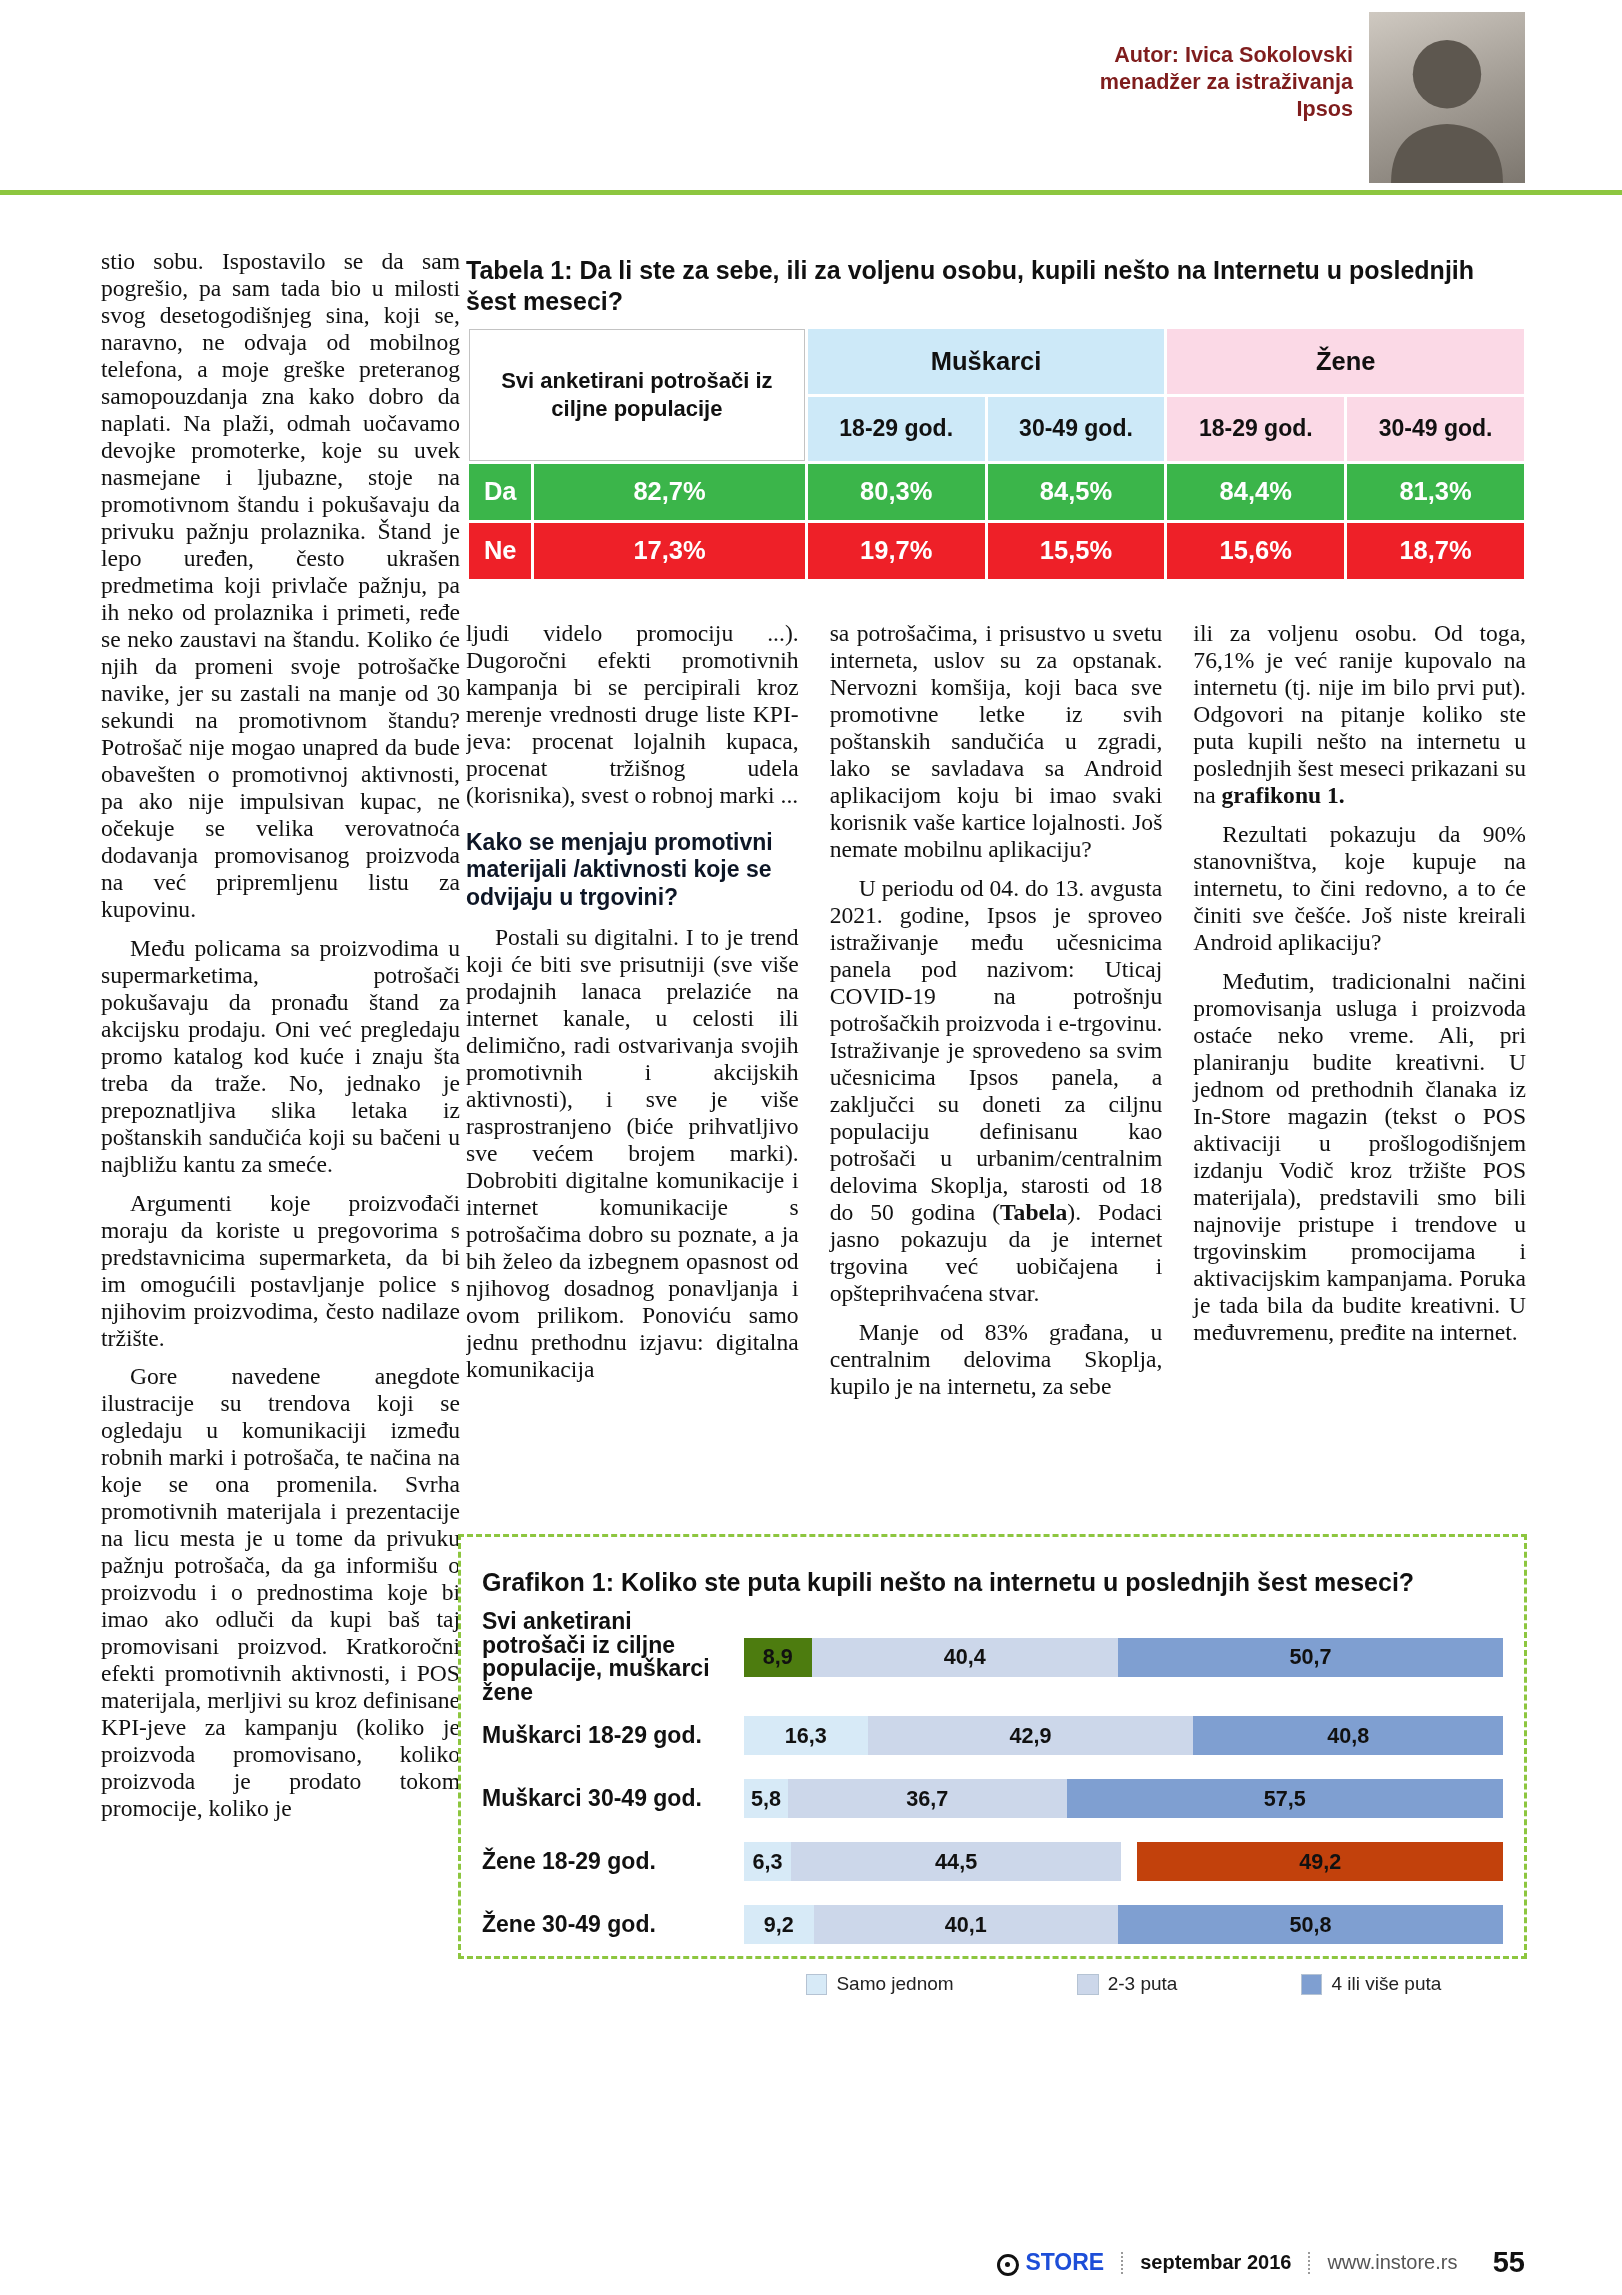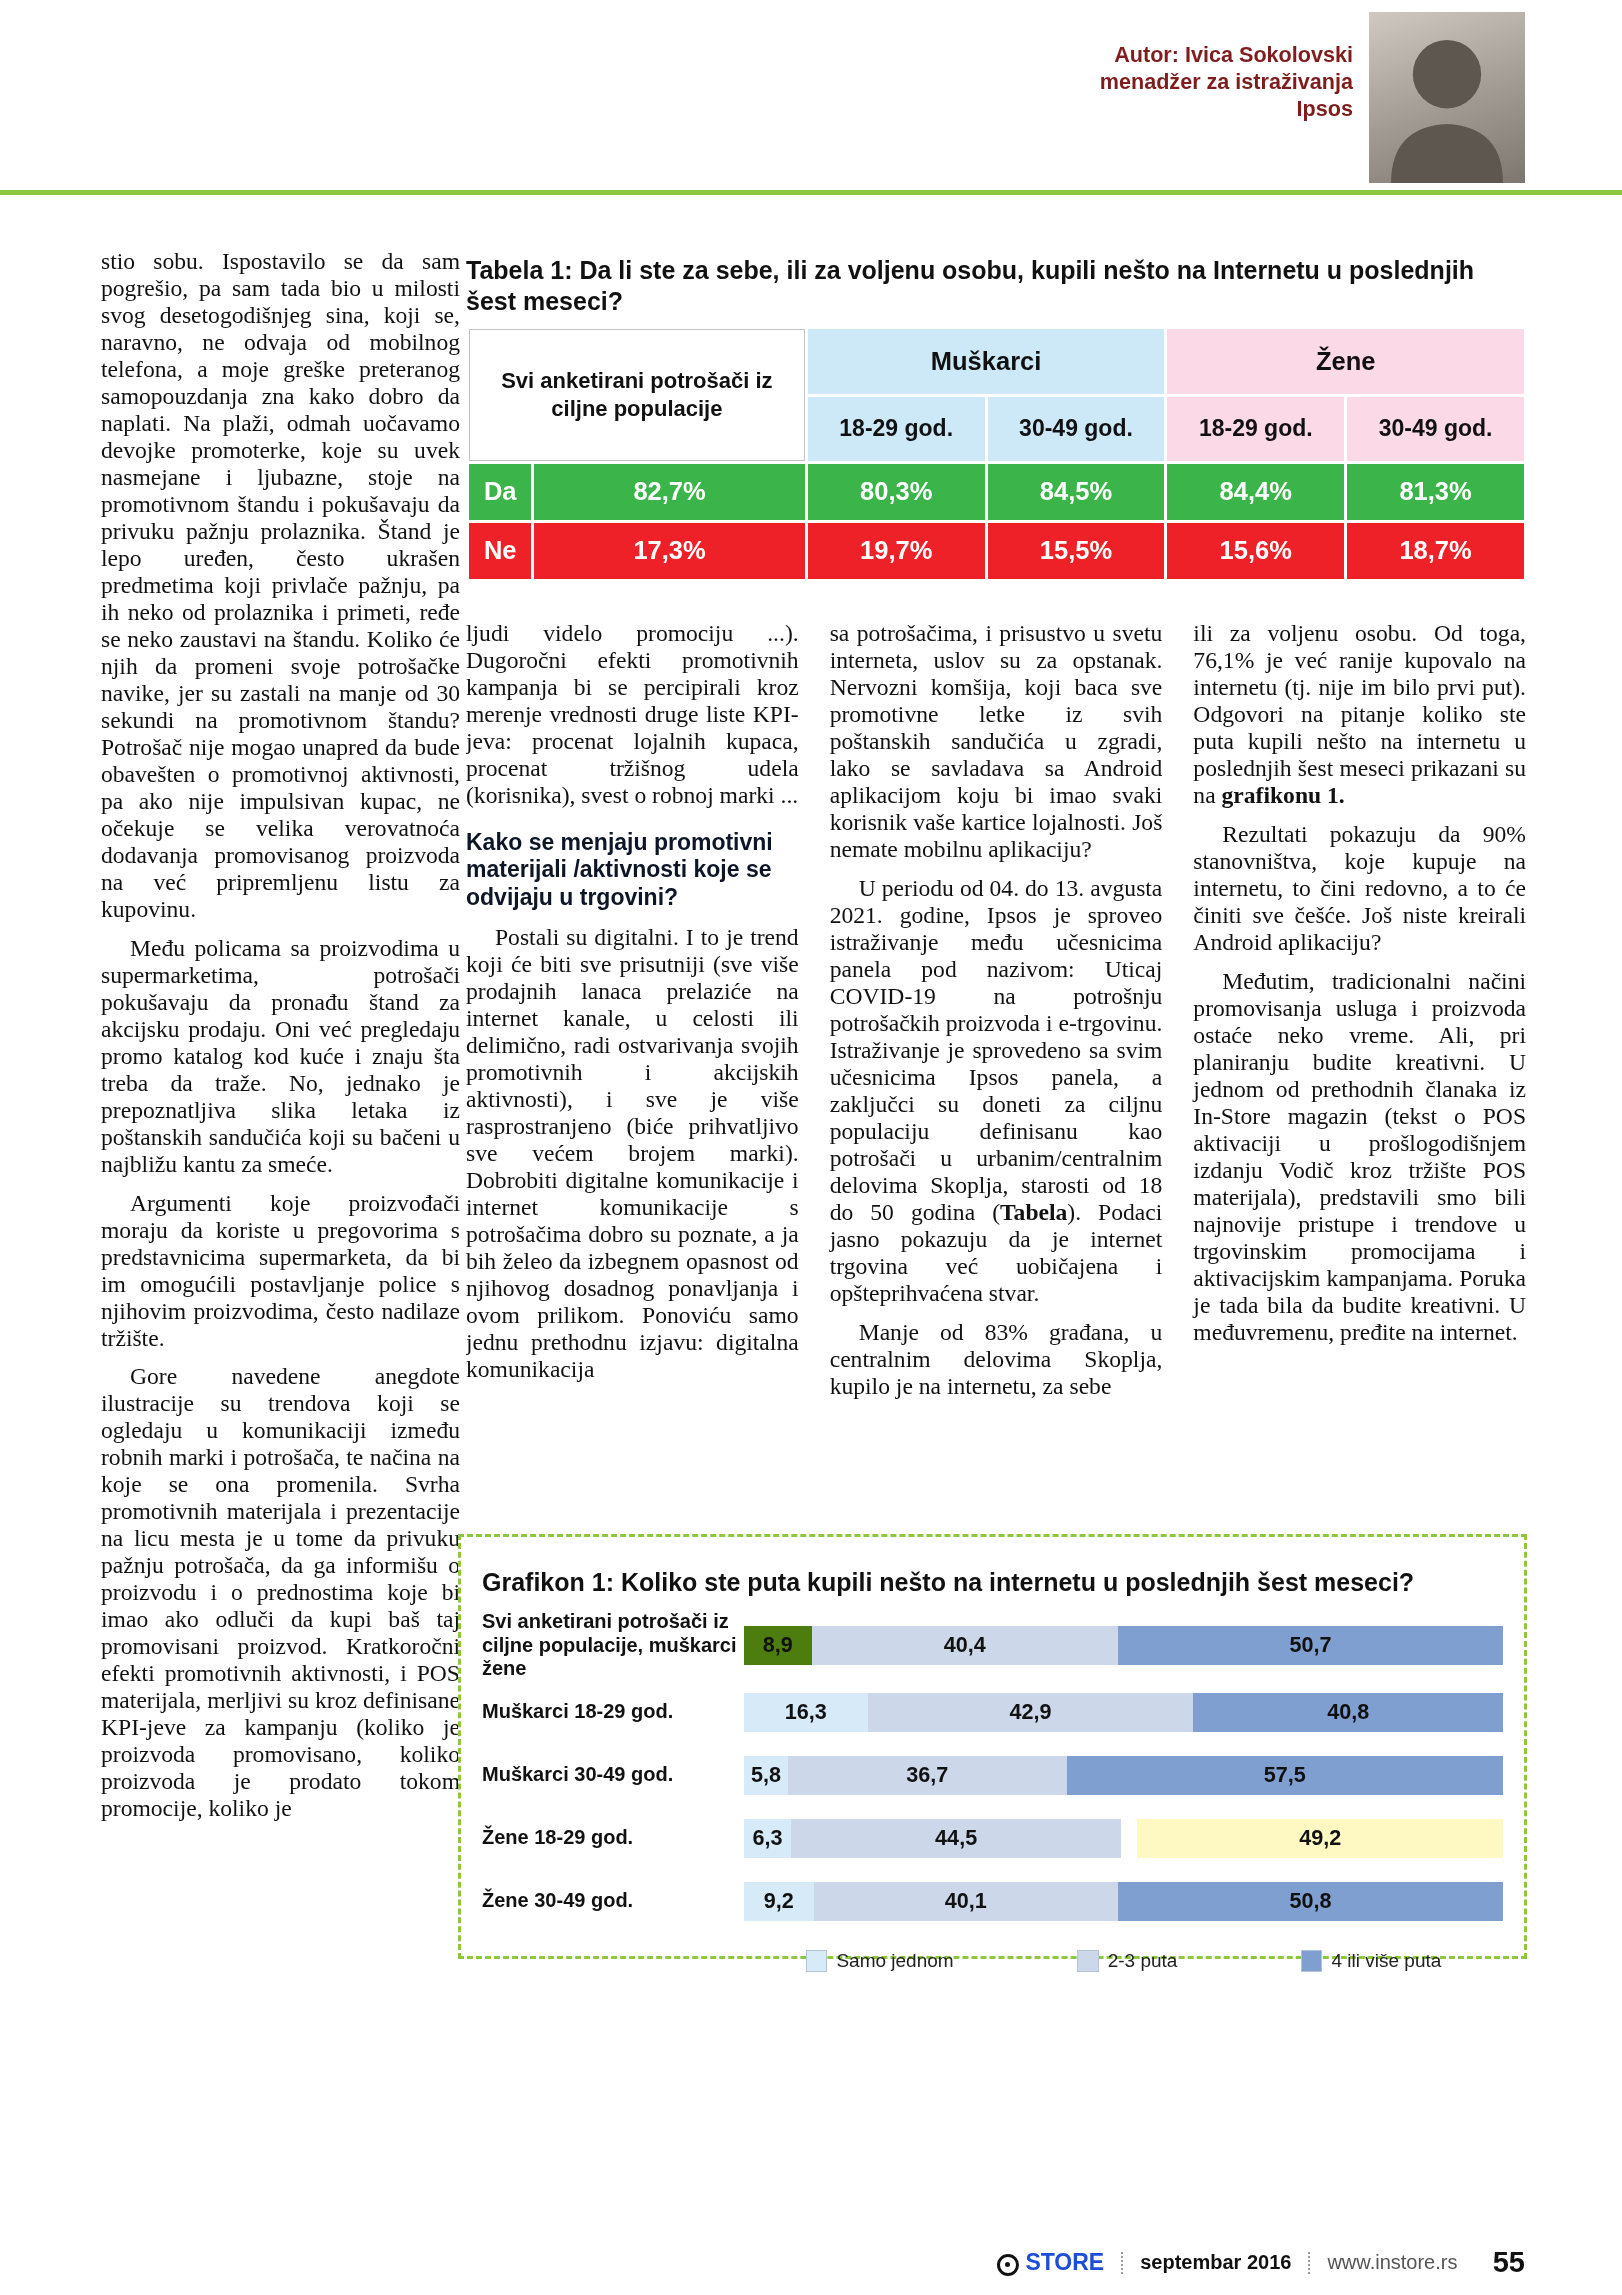--- a/index.html
+++ b/index.html
@@ -42,21 +42,21 @@
   th.age{font-weight:bold;font-size:23px;color:#111;height:58px;}
   tr.r-yes td{background:#3bb54a;color:#ffffff;font-weight:bold;font-size:25.5px;height:51px;}
   tr.r-no  td{background:#ee2028;color:#ffffff;font-weight:bold;font-size:25.5px;height:51px;}
 
   
   .chart-box{position:absolute;left:458px;top:1534px;width:1069px;height:425px;
              border:3.3px dashed #8dc63f;box-sizing:border-box;background:#fff;
              padding:17px 21px;}
   .chart-title{margin:13px 0 13px 0;font-size:25px;line-height:30px;font-weight:bold;color:#111;}
   .chart-row{display:flex;align-items:center;min-height:63px;}
-  .chart-label{width:262px;flex:0 0 262px;font-weight:bold;font-size:20px;line-height:23.6px;
+  .chart-label{width:262px;flex:0 0 262px;font-weight:bold;font-size:23px;line-height:23.6px;
                color:#111;padding-right:3px;box-sizing:border-box;}
   .chart-bar{flex:1 1 auto;height:39px;display:flex;}
   .chart-seg{display:flex;align-items:center;justify-content:center;height:100%;
              white-space:nowrap;overflow:visible;}
   .chart-val{font-weight:bold;font-size:21.6px;color:#111;}
   .chart-legend{display:flex;justify-content:space-around;margin-left:262px;margin-top:17px;}
   .legend-item{display:flex;align-items:center;gap:9.2px;}
   .legend-swatch{width:19.6px;height:19.6px;display:inline-block;border:0.7px solid #b5c3d3;}
   .legend-label{font-size:19px;color:#222;}
 
@@ -206,21 +206,21 @@
         </div>
         <div class="chart-row">
           <div class="chart-label">Žene 18-29 god.</div>
           <div class="chart-bar">
             <div class="chart-seg" style="width: 6.3%; background: rgb(215, 234, 247);">
               <span class="chart-val">6,3</span>
             </div>
             <div class="chart-seg" style="width: 44.5%; background: rgb(204, 215, 234);">
               <span class="chart-val">44,5</span>
             </div>
-            <div class="chart-seg" style="width: 49.2%; background: #fef9c3; margin-left: 16px;">
+            <div class="chart-seg" style="width: 49.2%; background: #c2410c; margin-left: 16px;">
               <span class="chart-val">49,2</span>
             </div>
           </div>
         </div>
         <div class="chart-row">
           <div class="chart-label">Žene 30-49 god.</div>
           <div class="chart-bar">
             <div class="chart-seg" style="width: 9.2%; background: rgb(215, 234, 247);">
               <span class="chart-val">9,2</span>
             </div>

